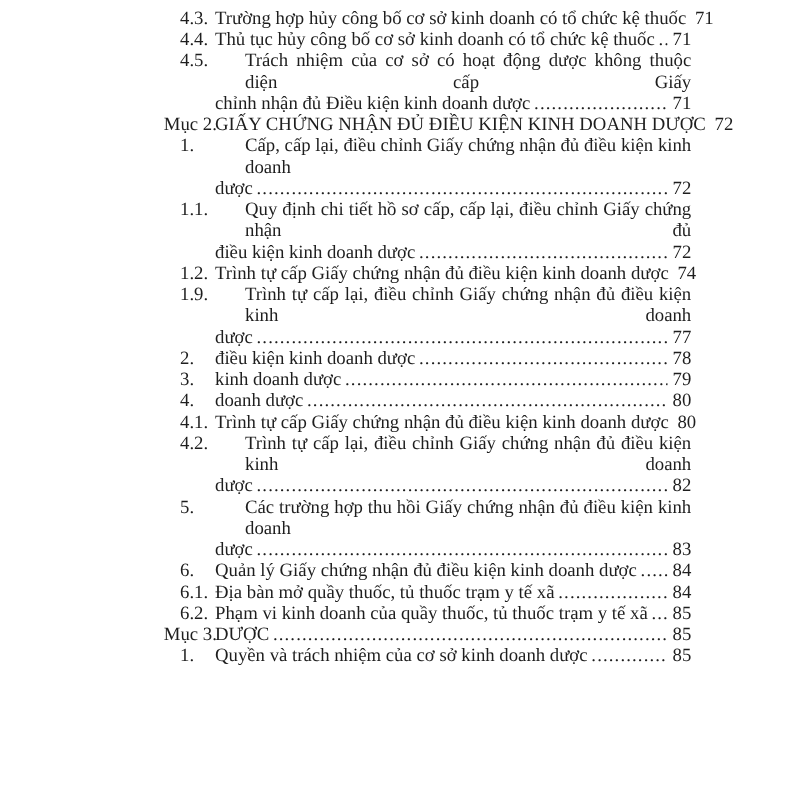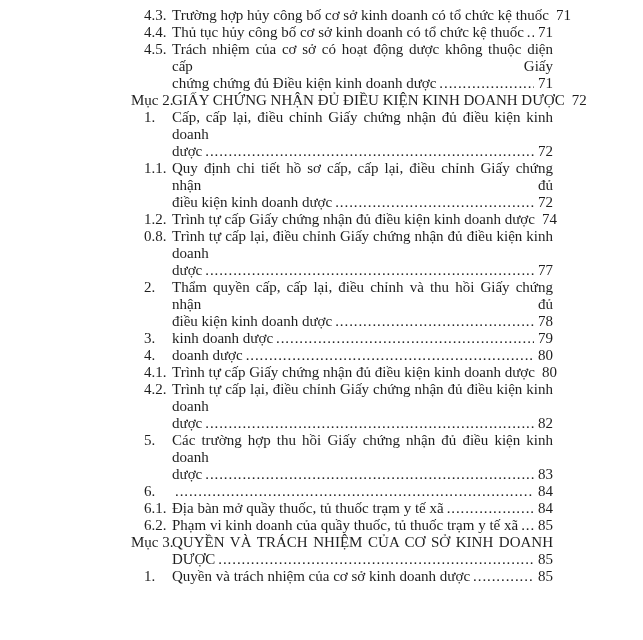--- a/index.html
+++ b/index.html
@@ -40,20 +40,21 @@
     top:0;
     white-space:nowrap;
   }
   .entry.section .num{
     left:-13px; 
   }
   
   .line.fill{
     text-align:justify;
     text-align-last:justify;
+    margin-left:24px;
   }
   
   .line.end{
     display:flex;
     align-items:flex-end;
   }
   .line.end .txt{
     flex:0 0 auto;
     white-space:nowrap;
   }
@@ -90,21 +91,21 @@
         <div class="line end">
           <span class="txt">Thủ tục hủy công bố cơ sở kinh doanh có tổ chức kệ thuốc</span>
           <span class="dots">................................................................................................................................................................</span>
           <span class="pg">71</span>
         </div>
       </div>
       <div class="entry">
         <span class="num">4.5.</span>
         <div class="line fill">Trách nhiệm của cơ sở có hoạt động dược không thuộc diện cấp Giấy</div>
         <div class="line end">
-          <span class="txt">chứng chứng đủ Điều kiện kinh doanh dược</span>
+          <span class="txt">chỉnh nhận đủ Điều kiện kinh doanh dược</span>
           <span class="dots">................................................................................................................................................................</span>
           <span class="pg">71</span>
         </div>
       </div>
       <div class="entry section">
         <span class="num">Mục 2.</span>
         <div class="line end">
           <span class="txt">GIẤY CHỨNG NHẬN ĐỦ ĐIỀU KIỆN KINH DOANH DƯỢC</span>
           <span class="dots">................................................................................................................................................................</span>
           <span class="pg">72</span>
@@ -130,31 +131,30 @@
       </div>
       <div class="entry">
         <span class="num">1.2.</span>
         <div class="line end">
           <span class="txt">Trình tự cấp Giấy chứng nhận đủ điều kiện kinh doanh dược</span>
           <span class="dots">................................................................................................................................................................</span>
           <span class="pg">74</span>
         </div>
       </div>
       <div class="entry">
-        <span class="num">0.8.</span>
+        <span class="num">1.9.</span>
         <div class="line fill">Trình tự cấp lại, điều chỉnh Giấy chứng nhận đủ điều kiện kinh doanh</div>
         <div class="line end">
           <span class="txt">dược</span>
           <span class="dots">................................................................................................................................................................</span>
           <span class="pg">77</span>
         </div>
       </div>
       <div class="entry">
         <span class="num">2.</span>
-        <div class="line fill">Thẩm quyền cấp, cấp lại, điều chỉnh và thu hồi Giấy chứng nhận đủ</div>
         <div class="line end">
           <span class="txt">điều kiện kinh doanh dược</span>
           <span class="dots">................................................................................................................................................................</span>
           <span class="pg">78</span>
         </div>
       </div>
       <div class="entry">
         <span class="num">3.</span>
         <div class="line end">
           <span class="txt">kinh doanh dược</span>
@@ -192,20 +192,21 @@
         <div class="line fill">Các trường hợp thu hồi Giấy chứng nhận đủ điều kiện kinh doanh</div>
         <div class="line end">
           <span class="txt">dược</span>
           <span class="dots">................................................................................................................................................................</span>
           <span class="pg">83</span>
         </div>
       </div>
       <div class="entry">
         <span class="num">6.</span>
         <div class="line end">
+          <span class="txt">Quản lý Giấy chứng nhận đủ điều kiện kinh doanh dược</span>
           <span class="dots">................................................................................................................................................................</span>
           <span class="pg">84</span>
         </div>
       </div>
       <div class="entry">
         <span class="num">6.1.</span>
         <div class="line end">
           <span class="txt">Địa bàn mở quầy thuốc, tủ thuốc trạm y tế xã</span>
           <span class="dots">................................................................................................................................................................</span>
           <span class="pg">84</span>
@@ -214,21 +215,20 @@
       <div class="entry">
         <span class="num">6.2.</span>
         <div class="line end">
           <span class="txt">Phạm vi kinh doanh của quầy thuốc, tủ thuốc trạm y tế xã</span>
           <span class="dots">................................................................................................................................................................</span>
           <span class="pg">85</span>
         </div>
       </div>
       <div class="entry section">
         <span class="num">Mục 3.</span>
-        <div class="line fill">QUYỀN VÀ TRÁCH NHIỆM CỦA CƠ SỞ KINH DOANH</div>
         <div class="line end">
           <span class="txt">DƯỢC</span>
           <span class="dots">................................................................................................................................................................</span>
           <span class="pg">85</span>
         </div>
       </div>
       <div class="entry">
         <span class="num">1.</span>
         <div class="line end">
           <span class="txt">Quyền và trách nhiệm của cơ sở kinh doanh dược</span>

